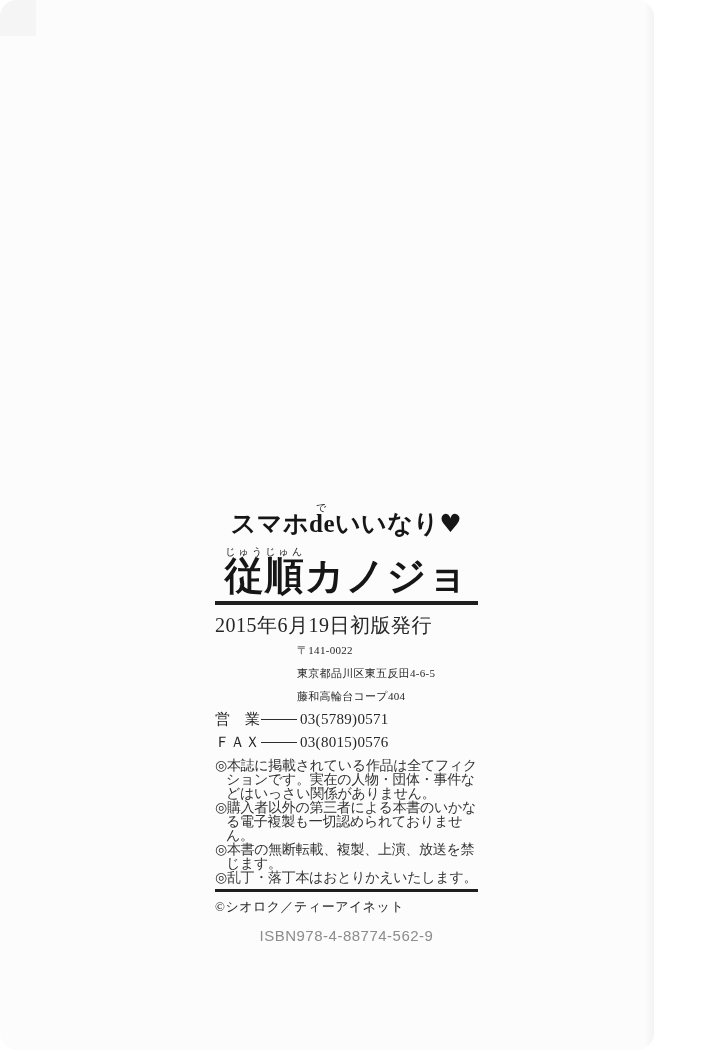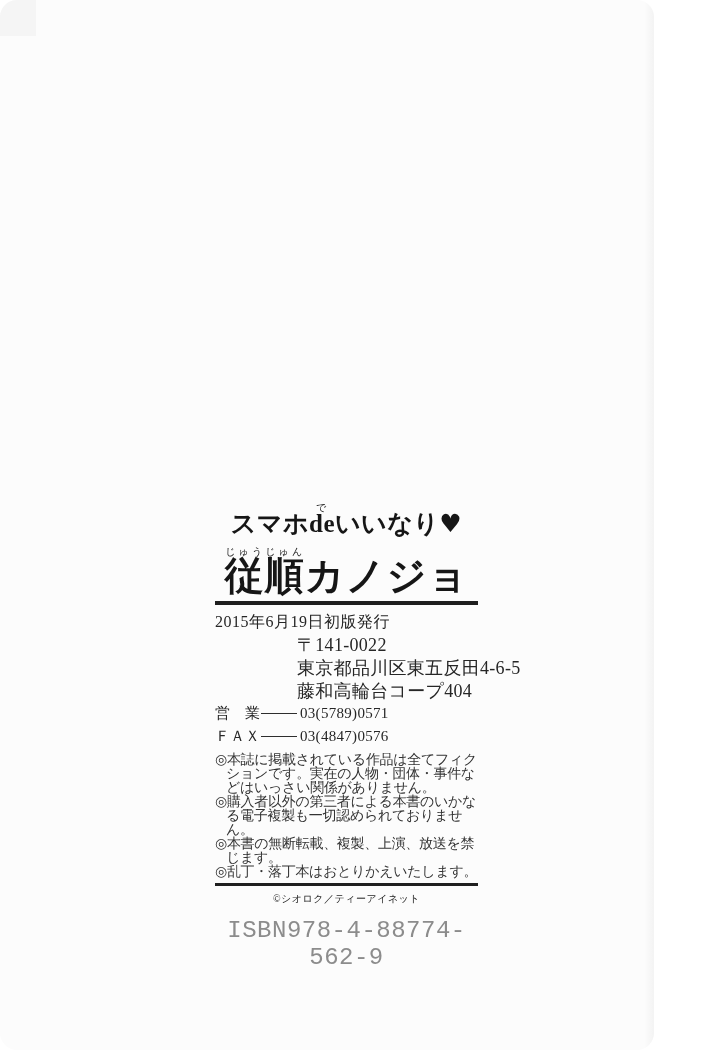--- a/index.html
+++ b/index.html
@@ -28,40 +28,40 @@
 
   .title { text-align:center; color:#161616; font-weight:bold; }
   .title-line1 { display:block; font-size:25px; line-height:1.1; letter-spacing:0.5px; }
   .title-line2 { display:block; font-size:39px; line-height:1.05; margin-top:9px; letter-spacing:1px; }
   ruby rt { font-size:10px; font-weight:normal; letter-spacing:2px; }
   .heart { font-family:"DejaVu Sans",sans-serif; }
 
   .title-rule { height:4px; background:#1f1f1f; margin-top:5px; }
   .bottom-rule { height:3px; background:#1f1f1f; margin-top:4px; }
 
-  .edition-date { font-size:16px; margin-top:7px; letter-spacing:0.5px; }
+  .edition-date { font-size:20px; margin-top:7px; letter-spacing:0.5px; }
 
   .credits { margin-top:20px; }
   .info-row { display:flex; align-items:center; height:23px; font-size:15px; }
   .info-label { flex:0 0 46px; white-space:pre; }
   .connector { flex:0 0 36px; height:0; border-top:1.5px solid #2e2e2e; margin-right:3px; }
   .info-value { white-space:nowrap; letter-spacing:0.3px; }
 
-  .address { margin-left:82px; font-size:18px; }
+  .address { margin-left:82px; font-size:11px; }
   .address-line { height:23px; display:flex; align-items:center; white-space:nowrap; letter-spacing:0.3px; }
 
   .notes { margin-top:5px; font-size:14px; line-height:14px; letter-spacing:-0.3px; color:#333; }
   .note { padding-left:11px; text-indent:-11px; }
 
-  .copyright-line { font-size:10px; margin-top:6px; letter-spacing:0.5px;text-align:center; }
+  .copyright-line { font-size:13px; margin-top:6px; letter-spacing:0.5px; }
 
   .isbn {
     text-align:center; margin-top:11px;
-    font-family:Liberation Mono, monospace;
-    font-size:24px; color:#8c8c8c; letter-spacing:0.5px;
+    font-family:Liberation Sans, sans-serif;
+    font-size:15px; color:#8c8c8c; letter-spacing:0.5px;
   }
 </style>
 </head>
 <body>
 
 <div class="page">
   <div class="artifact-topleft"></div>
   <div class="artifact-right-edge"></div>
 
   <div class="colophon">
@@ -84,21 +84,21 @@
 
     <div class="contacts">
       <div class="info-row">
         <span class="info-label">営　業</span>
         <span class="connector"></span>
         <span class="info-value">03(5789)0571</span>
       </div>
       <div class="info-row">
         <span class="info-label">ＦＡＸ</span>
         <span class="connector"></span>
-        <span class="info-value">03(4847)0576</span>
+        <span class="info-value">03(8015)0576</span>
       </div>
     </div>
 
     <div class="notes">
       <div class="note"><span>◎</span><span>本誌に掲載されている作品は全てフィクションです。実在の人物・団体・事件などはいっさい関係がありません。</span></div>
       <div class="note"><span>◎</span><span>購入者以外の第三者による本書のいかなる電子複製も一切認められておりません。</span></div>
       <div class="note"><span>◎</span><span>本書の無断転載、複製、上演、放送を禁じます。</span></div>
       <div class="note"><span>◎</span><span>乱丁・落丁本はおとりかえいたします。</span></div>
     </div>
 

